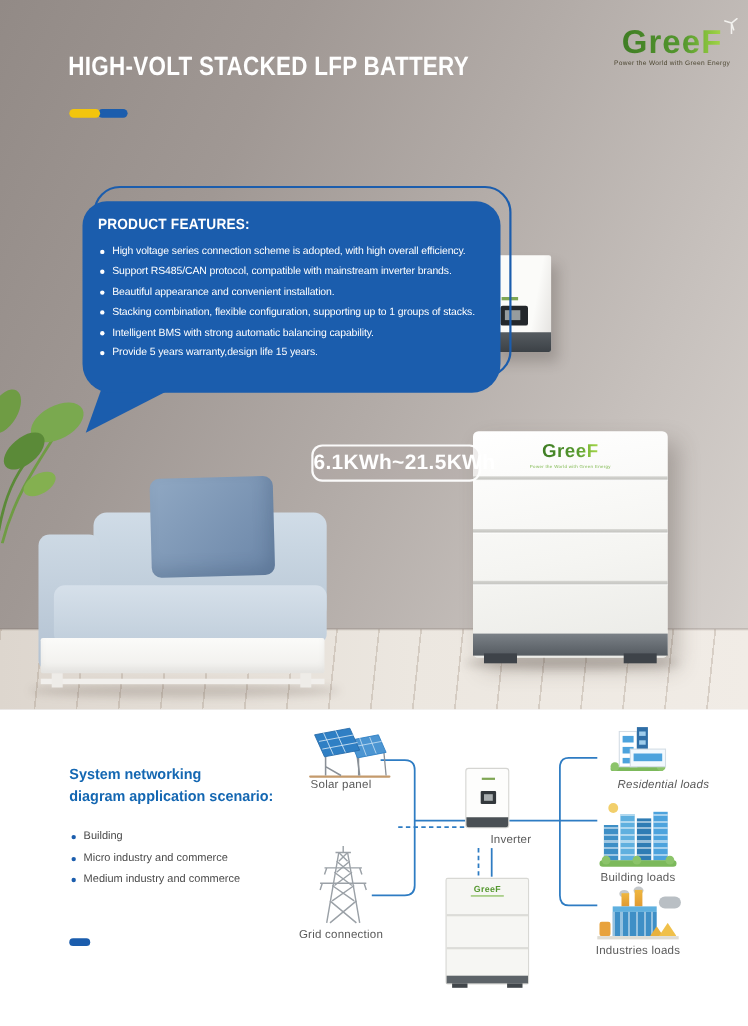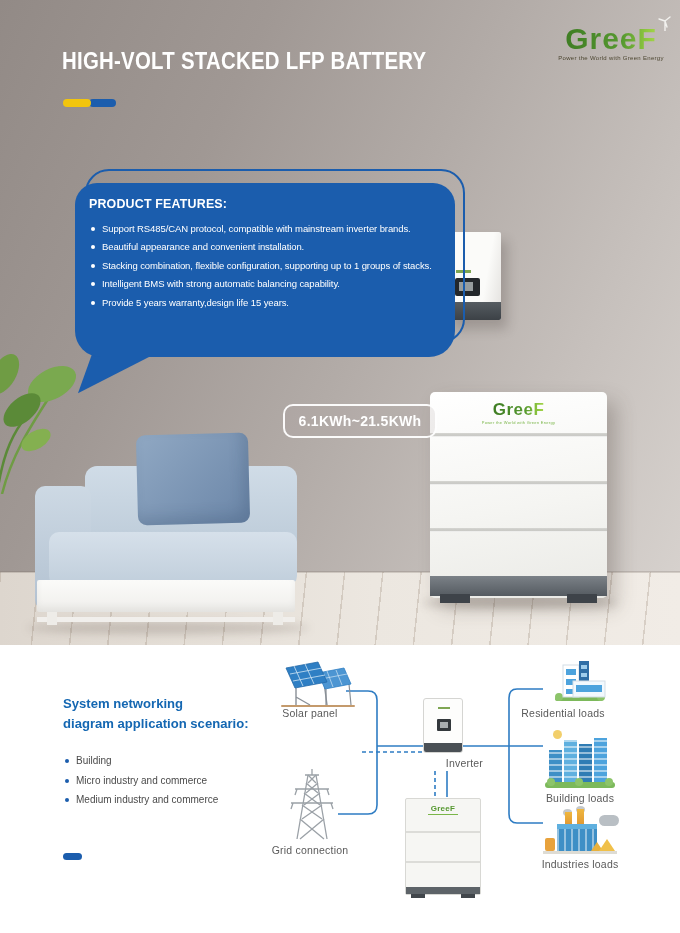--- a/index.html
+++ b/index.html
@@ -95,21 +95,21 @@
   .bubble h2 { color:#fff; font-size:13.5px; font-weight:bold; letter-spacing:.2px;
     transform:scaleX(.92); transform-origin:left top; margin-bottom:9px; white-space:nowrap; }
   .bubble ul { list-style:none; }
   .bubble li { position:relative; padding-left:13px; color:#fff; font-size:9.5px; line-height:18.4px;
     white-space:nowrap; letter-spacing:-.1px; }
   .bubble .dot { position:absolute; left:2px; top:7px; width:4px; height:4px; border-radius:50%; background:#fff; }
 
   
   .badge { position:absolute; left:283px; top:404px; width:154px; height:34px;
     border:2px solid rgba(255,255,255,.95); border-radius:10px; background:rgba(170,163,158,.18);
-    color:#fff; font-size:14px; font-weight:bold; text-align:center; line-height:30px; letter-spacing:.3px; }
+    color:#fff; font-size:19px; font-weight:bold; text-align:center; line-height:30px; letter-spacing:.3px; }
 
   
   .bottom { position:absolute; left:0; top:645px; width:680px; height:288px; background:#fff; }
   .sc-head { position:absolute; left:63px; top:49px; color:#1467b2; font-size:13.5px; font-weight:bold;
     line-height:20px; transform:scaleX(.97); transform-origin:left top; white-space:nowrap; }
   .sc-list { position:absolute; left:63px; top:106px; list-style:none; }
   .sc-list li { position:relative; padding-left:13px; font-size:10px; line-height:19.5px; color:#4a4a4a; white-space:nowrap; }
   .sc-list .dot { position:absolute; left:2px; top:8px; width:4px; height:4px; border-radius:50%; background:#1b5dad; }
   .bdash { position:absolute; left:63px; top:208px; width:19px; height:7px; border-radius:3.5px; background:#1b5dad; }
 
@@ -220,20 +220,21 @@
       <div class="bbase"></div>
       <div class="foot l"></div>
       <div class="foot r"></div>
     </div>
 
     <div class="bubble-outline"></div>
     <div class="bubble-tail"></div>
     <div class="bubble">
       <h2>PRODUCT FEATURES:</h2>
       <ul>
+        <li><span class="dot"></span><span>High voltage series connection scheme is adopted, with high overall efficiency.</span></li>
         <li><span class="dot"></span><span>Support RS485/CAN protocol, compatible with mainstream inverter brands.</span></li>
         <li><span class="dot"></span><span>Beautiful appearance and convenient installation.</span></li>
         <li><span class="dot"></span><span>Stacking combination, flexible configuration, supporting up to 1 groups of stacks.</span></li>
         <li><span class="dot"></span><span>Intelligent BMS with strong automatic balancing capability.</span></li>
         <li><span class="dot"></span><span>Provide 5 years warranty,design life 15 years.</span></li>
       </ul>
     </div>
 
     <h1 class="title">HIGH-VOLT STACKED LFP BATTERY</h1>
     <div class="dash y"></div>
@@ -324,21 +325,21 @@
       <rect x="23" y="12" width="10" height="6" fill="#4da3dd"></rect>
         <rect x="23" y="22" width="10" height="6" fill="#4da3dd"></rect>
         <rect x="23" y="32" width="10" height="5" fill="#4da3dd"></rect>
       <rect x="36" y="4" width="10" height="36" fill="#2f6ea6"></rect>
       <rect x="38" y="8" width="6" height="4" fill="#9fcdec"></rect>
         <rect x="38" y="16" width="6" height="4" fill="#9fcdec"></rect>
         <rect x="38" y="24" width="6" height="4" fill="#9fcdec"></rect>
       <rect x="30" y="24" width="32" height="16" fill="#f2f9fe" stroke="#d4dde5" stroke-width="1"></rect>
       <rect x="33" y="28" width="26" height="7" fill="#4da3dd"></rect>
     </svg>
-    <div class="dlabel" style="left:508px; top:62px; width:110px;">Residential loads</div>
+    <div class="dlabel" style="left:548px; top:62px; width:110px;font-style:italic;">Residential loads</div>
 
     <div class="d-bld">
       <div class="sun"></div>
       <div class="tw t1"></div>
       <div class="tw t2"></div>
       <div class="tw t3"></div>
       <div class="tw t4"></div>
       <div class="grass"></div>
       <div class="bush bu1"></div>
       <div class="bush bu2"></div>

